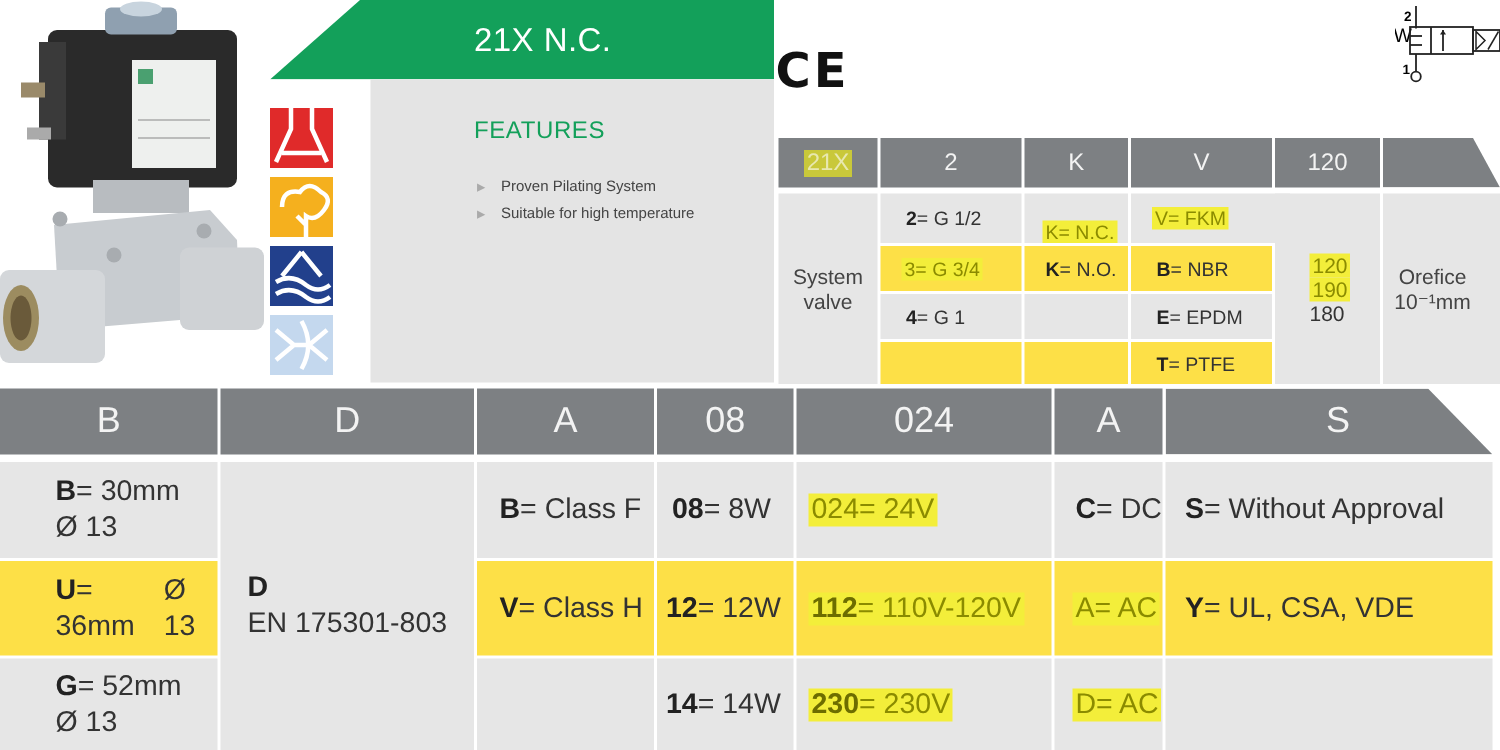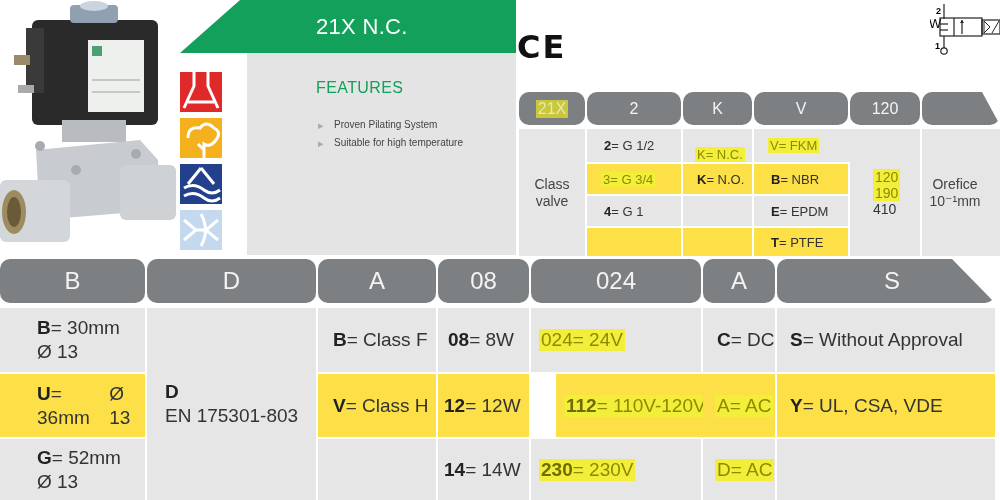--- a/index.html
+++ b/index.html
@@ -25,21 +25,21 @@
   .features-list li { position: relative; padding-left: 16px; }
   .features-list li::before { content: "\25B8"; position: absolute; left: 0; top: 0; color: #aaa; font-size: 11px; }
 
   
   .ce-mark { position: absolute; left: 517px; top: 28px; font-size: 32px; font-weight: bold; color: #111; letter-spacing: 2px; font-family: "DejaVu Sans", sans-serif; }
 
   
   .valve-symbol { position: absolute; left: 930px; top: 2px; width: 70px; height: 56px; }
 
   
-  .hdr-cell { position: absolute; background: #7d8083; color: #f3f3f3; display: flex; align-items: center; justify-content: center; border-radius: 10px; }
+  .hdr-cell { position: absolute; background: #7d8083; color: #f3f3f3; display: flex; align-items: center; justify-content: center; }
   .body-cell { position: absolute; background: #e6e6e6; color: #333; display: flex; align-items: center; }
   .body-cell.dark { background: #fde047; }
   .b { font-weight: bold; color: #222; }
   .hl { background: #f3ee3a; color: #8b8b00; padding: 0 2px; }
   .hl .b { color: #6d6d00; }
 
   
   .t1-hdr { top: 92px; height: 33px; font-size: 16px; }
   .t1-row { font-size: 13px; }
   
@@ -142,21 +142,21 @@
   <div class="hdr-cell t1-hdr" style="left:519px;width:66px;">
     <span class="hl" style="color:#e8e8b0;background:#c9c83a;">21X</span>
   </div>
   <div class="hdr-cell t1-hdr" style="left:587px;width:94px;">2</div>
   <div class="hdr-cell t1-hdr" style="left:683px;width:69px;">K</div>
   <div class="hdr-cell t1-hdr" style="left:754px;width:94px;">V</div>
   <div class="hdr-cell t1-hdr" style="left:850px;width:70px;">120</div>
   <div class="hdr-cell t1-hdr" style="left:922px;width:78px;clip-path:polygon(0 0,60px 0,100% 100%,0 100%);"></div>
 
   <div class="body-cell t1-row" style="left:519px;top:129px;width:66px;height:127px;justify-content:center;flex-direction:column;font-size:14px;color:#444;line-height:17px;">
-    <span>Class</span>
+    <span>System</span>
     <span>valve</span>
   </div>
 
   <div class="body-cell t1-row" style="left:587px;top:129px;width:94px;height:33px;padding-left:17px;">
     <span class="b">2</span>
       <span>= G 1/2</span>
   </div>
   <div class="body-cell dark t1-row" style="left:587px;top:164px;width:94px;height:30px;padding-left:14px;">
     <span class="hl">3= G 3/4</span>
   </div>
@@ -188,21 +188,21 @@
       <span>= EPDM</span>
   </div>
   <div class="body-cell dark t1-row" style="left:754px;top:228px;width:94px;height:28px;padding-left:17px;">
     <span class="b">T</span>
       <span>= PTFE</span>
   </div>
 
   <div class="body-cell t1-row" style="left:850px;top:129px;width:70px;height:127px;flex-direction:column;align-items:flex-start;justify-content:center;padding-left:23px;font-size:14px;line-height:16px;">
     <span class="hl">120</span>
     <span class="hl">190</span>
-    <span>410</span>
+    <span>180</span>
   </div>
 
   <div class="body-cell t1-row" style="left:922px;top:129px;width:78px;height:127px;flex-direction:column;justify-content:center;font-size:14px;line-height:17px;color:#444;padding-right:12px;">
     <span>Orefice</span>
     <span>10⁻¹mm</span>
   </div>
 </div>
 
 <div>
 
@@ -251,21 +251,21 @@
       <span>= 12W</span>
   </div>
   <div class="body-cell t2-cell" style="left:438px;top:439px;width:91px;height:61px;padding-left:6px;">
     <span class="b">14</span>
       <span>= 14W</span>
   </div>
 
   <div class="body-cell t2-cell" style="left:531px;top:308px;width:170px;height:64px;padding-left:8px;">
     <span class="hl"><span>024</span><span>= 24V</span></span>
   </div>
-  <div class="body-cell dark t2-cell" style="left:531px;top:374px;width:170px;height:63px;padding-left:8px;margin-left:25px;">
+  <div class="body-cell dark t2-cell" style="left:531px;top:374px;width:170px;height:63px;padding-left:8px;">
     <span class="hl"><span class="b">112</span><span>= 110V-120V</span></span>
   </div>
   <div class="body-cell t2-cell" style="left:531px;top:439px;width:170px;height:61px;padding-left:8px;">
     <span class="hl"><span class="b">230</span><span>= 230V</span></span>
   </div>
 
   <div class="body-cell t2-cell" style="left:703px;top:308px;width:72px;height:64px;padding-left:14px;">
     <span class="b">C</span>
       <span>= DC</span>
   </div>

